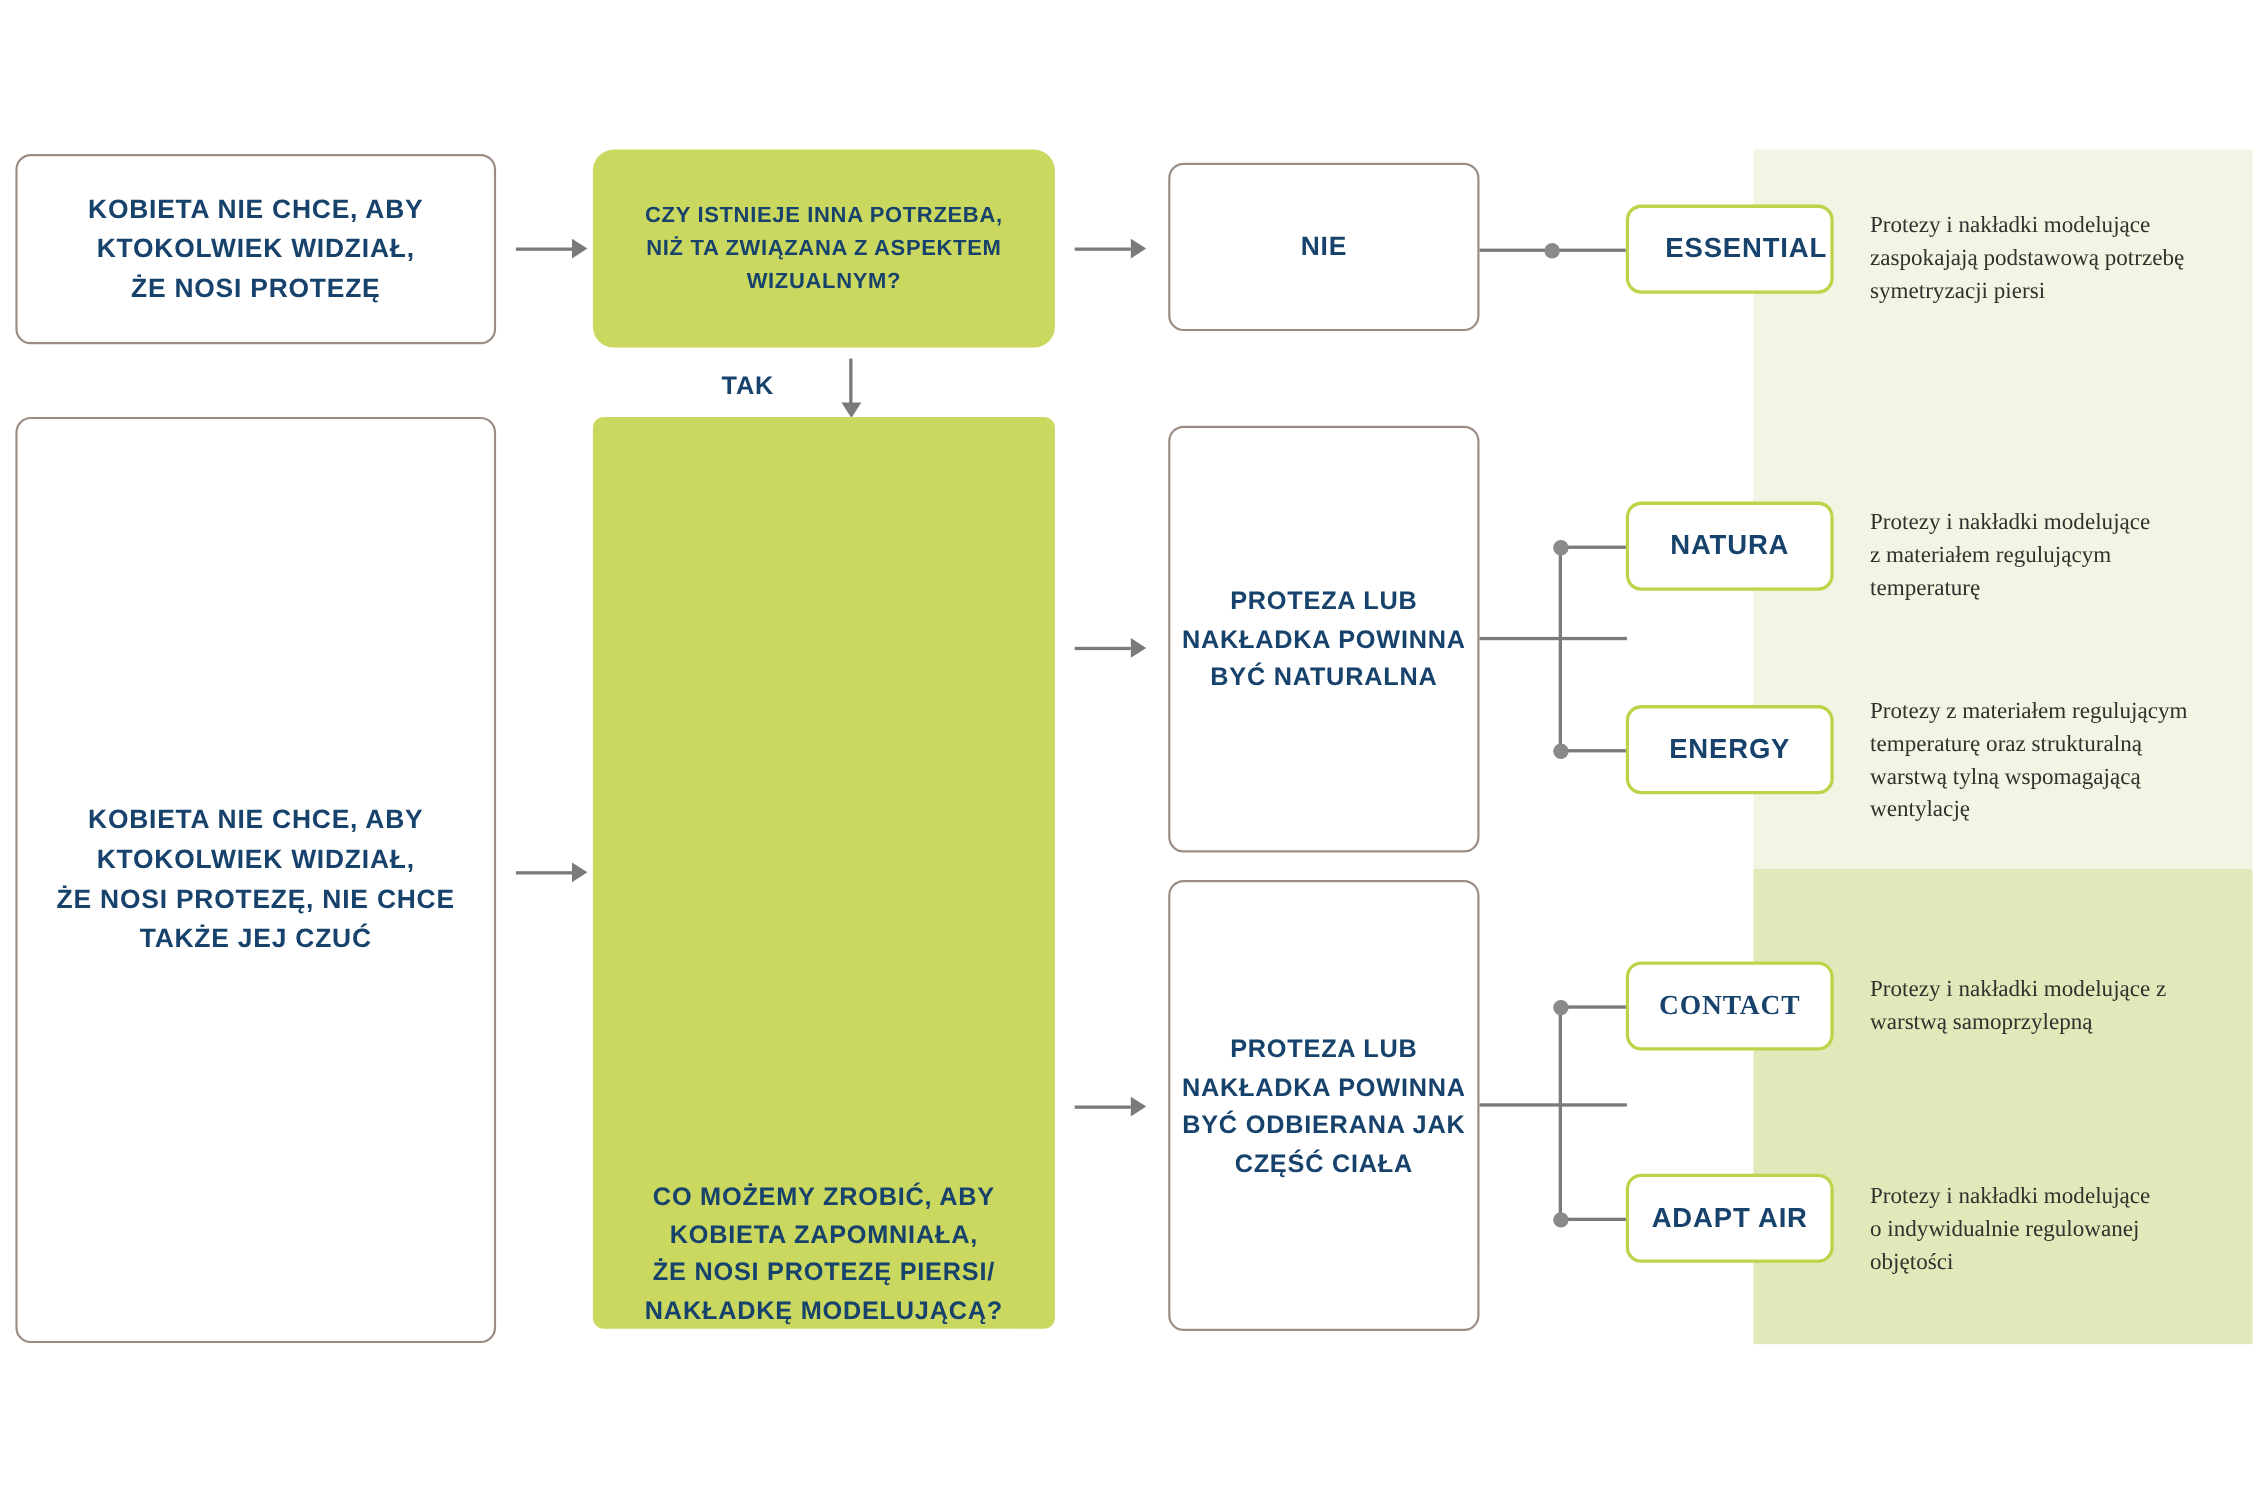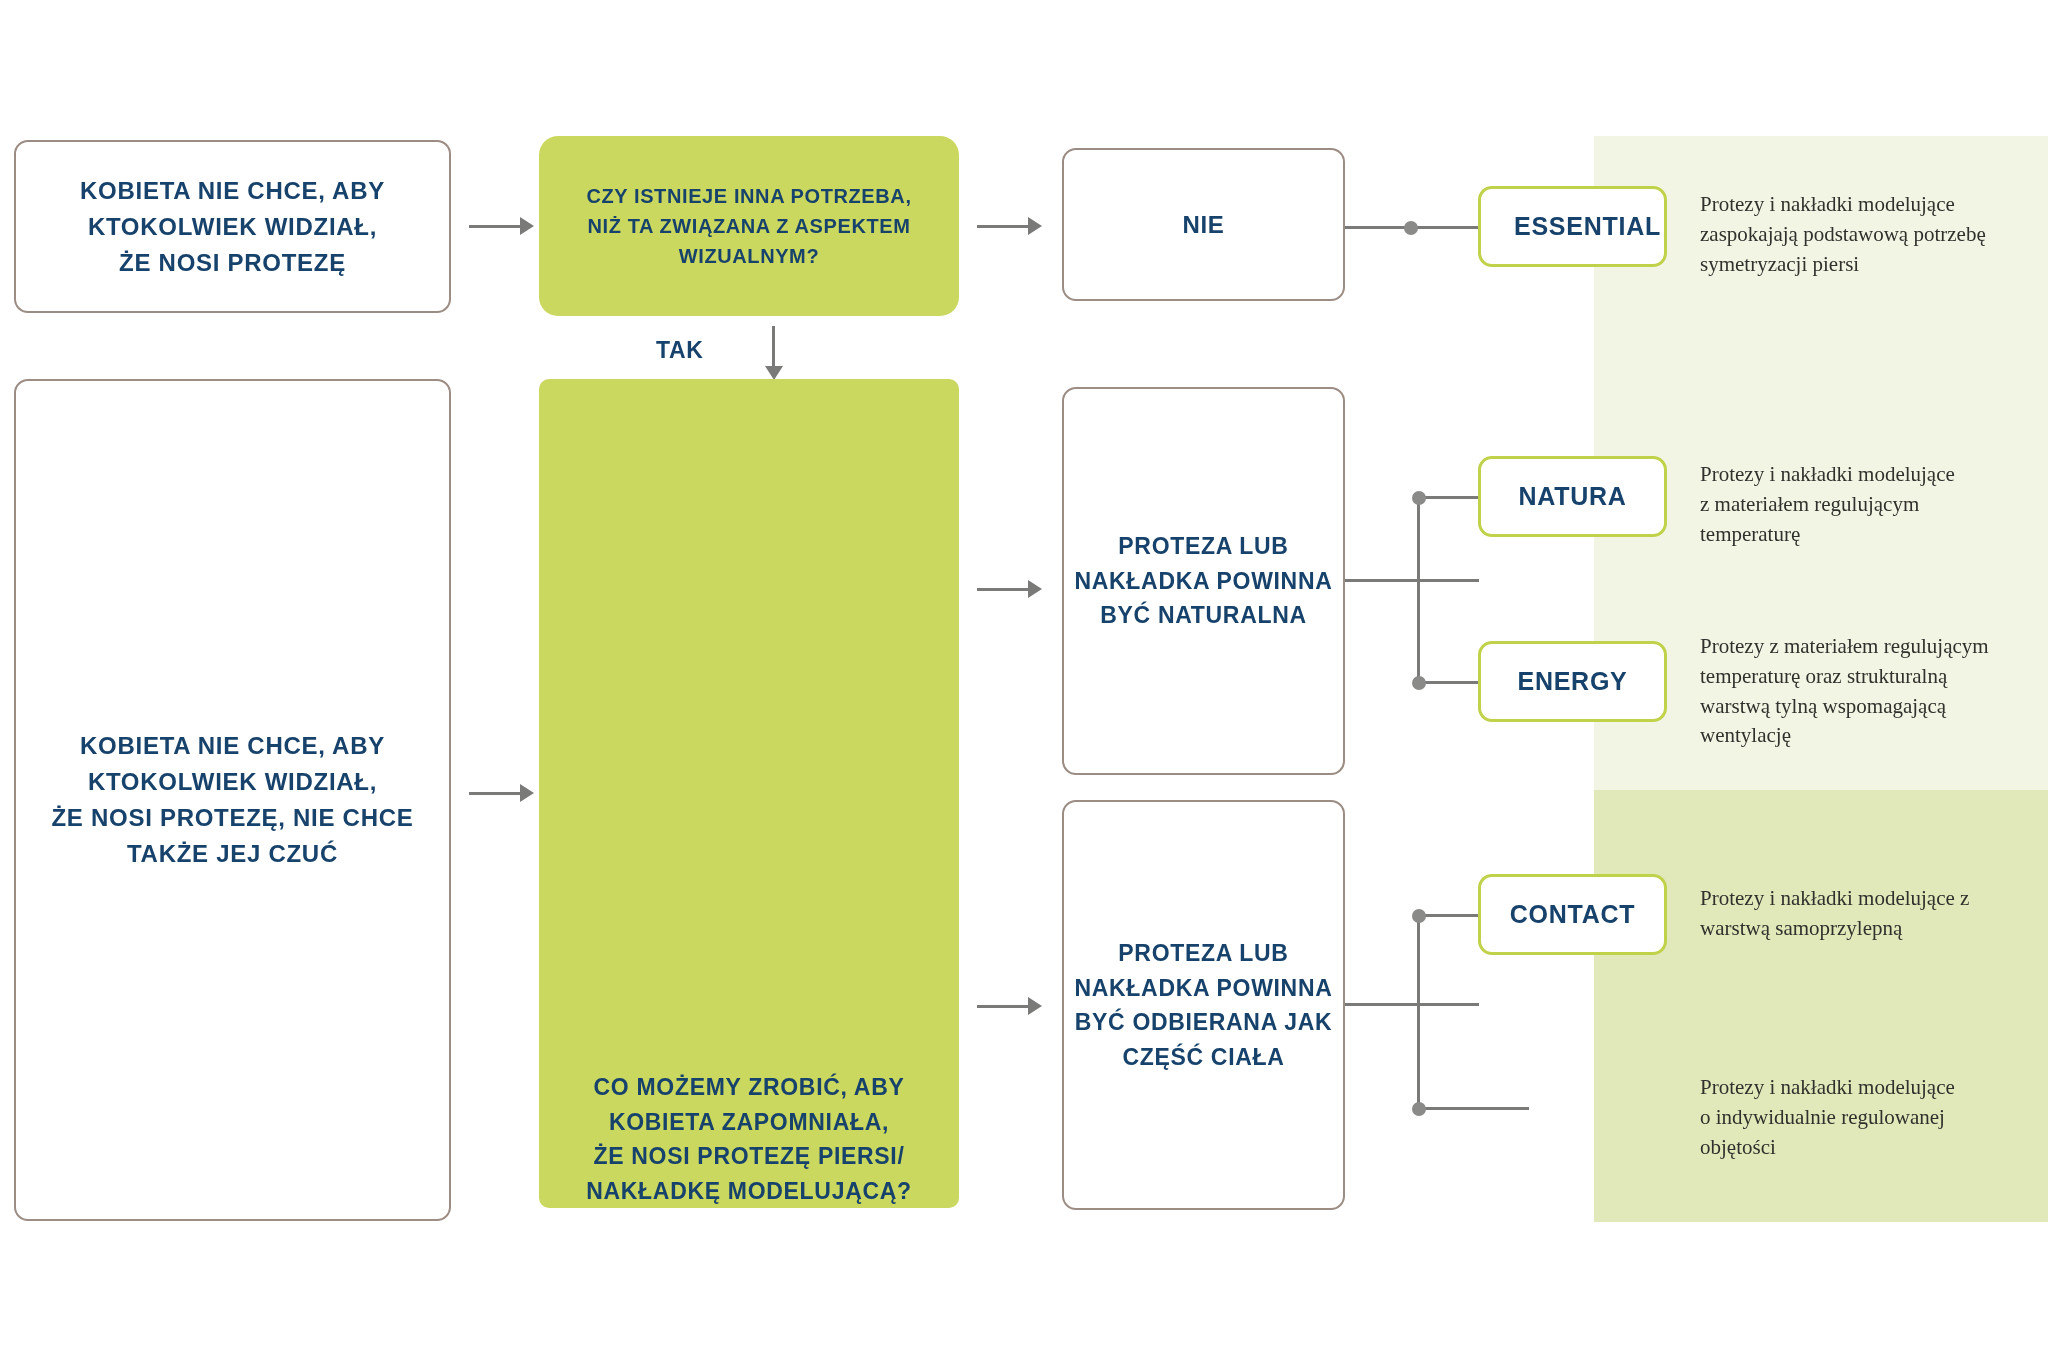--- a/index.html
+++ b/index.html
@@ -185,23 +185,26 @@
 temperaturę</div>
 
   <div class="box pill" style="left:1478px; top:641px; width:189px; height:81px; font-size:25px;">
     <span class="txt">ENERGY</span>
   </div>
   <div class="desc" style="left:1700px; top:632px; width:350px;">Protezy z materiałem regulującym
 temperaturę oraz strukturalną
 warstwą tylną wspomagającą
 wentylację</div>
 
-  <div class="box pill" style="left:1478px; top:874px; width:189px; height:81px; font-size:25px;">
+  <div class="box pill" style="left:1478px; top:874px; width:189px; height:81px; font-size:25px;font-family:Liberation Serif, serif;">
     <span class="txt">CONTACT</span>
   </div>
   <div class="desc" style="left:1700px; top:884px; width:350px;">Protezy i nakładki modelujące z
 warstwą samoprzylepną</div>
 
+  <div class="box pill" style="left:1478px; top:1067px; width:189px; height:81px; font-size:25px;">
+    <span class="txt">ADAPT AIR</span>
+  </div>
   <div class="desc" style="left:1700px; top:1073px; width:340px;">Protezy i nakładki modelujące
 o indywidualnie regulowanej
 objętości</div>
 
 </div>
 
 </body></html>

